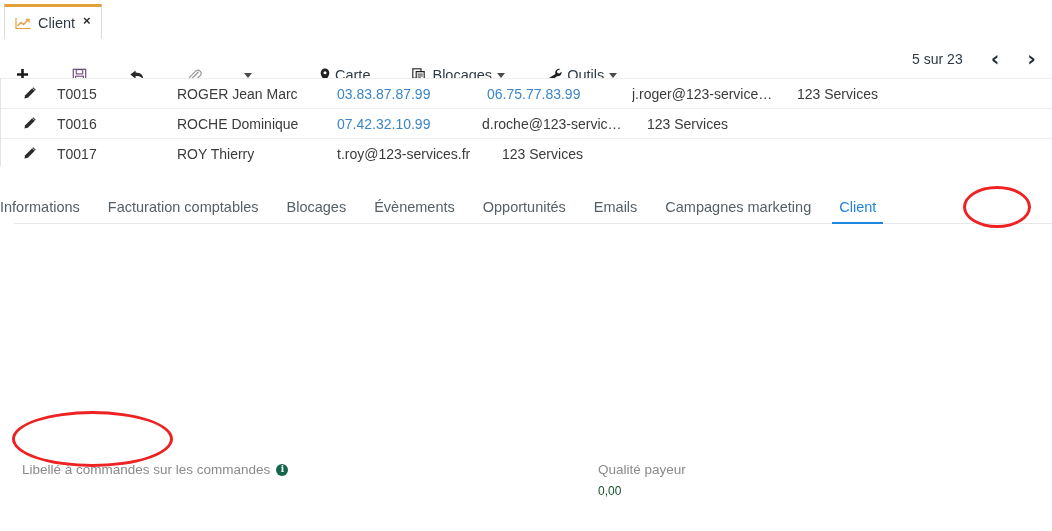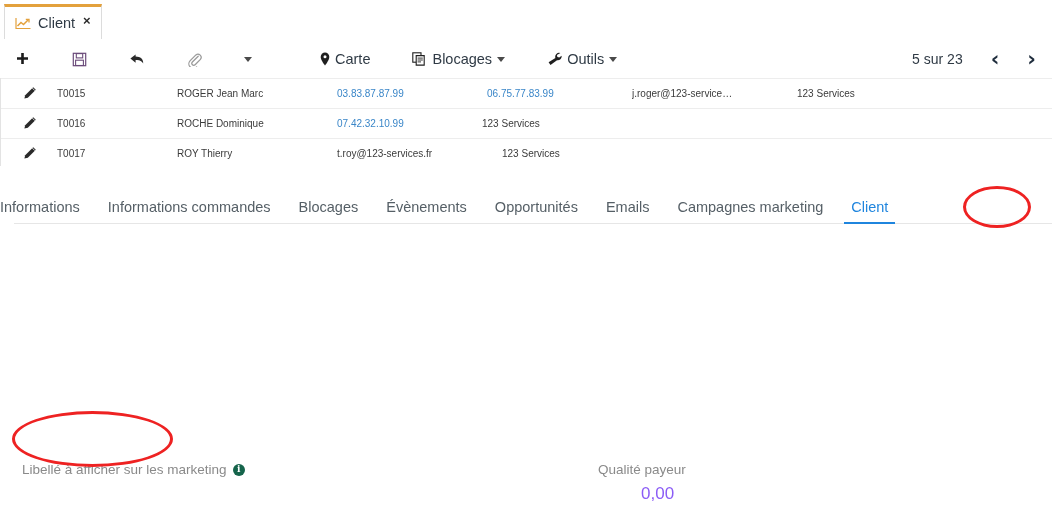--- a/index.html
+++ b/index.html
@@ -19,42 +19,42 @@
     border-top:3px solid #e3a13c;background:#fff;
     display:flex;align-items:center;gap:7px;padding:0 10px 0 10px;}
   .doc-tab .chart-ico{width:16px;height:13px;display:block;}
   .doc-tab .tab-label{font-size:14.5px;color:#2f3a45;}
   .doc-tab .tab-close{font-size:13px;font-weight:bold;color:#2b2b2b;
     line-height:1;margin-left:1px;margin-top:-6px;cursor:pointer;}
 
   
   .toolbar{position:absolute;left:0;top:40px;width:1052px;height:38px;
     background:#fff;border-bottom:1px solid #dedede;}
-  .tb-left{position:absolute;left:6px;top:0;height:38px;display:flex;align-items:center;gap:24px;}
+  .tb-left{position:absolute;left:6px;top:16px;height:38px;display:flex;align-items:center;gap:24px;}
   .tb-btn{height:38px;display:flex;align-items:center;justify-content:center;
     padding:0 9px;cursor:pointer;}
   .tb-sep{width:2px;}
   .tb-text{display:flex;align-items:center;gap:5px;font-size:14.5px;color:#2f3a45;}
   .caret{width:0;height:0;border-left:4.5px solid transparent;
     border-right:4.5px solid transparent;border-top:5.5px solid #4a4a4a;display:block;}
   .caret.sm{border-left-width:4px;border-right-width:4px;border-top-width:5px;}
 
   .tb-right{position:absolute;right:16px;top:0;height:38px;
     display:flex;align-items:center;gap:28px;}
   .pager-text{font-size:14px;color:#2f3a45;}
   .chev{font-size:21px;color:#1f2d3d;cursor:pointer;line-height:1;font-weight:bold;
     font-family:"DejaVu Sans", sans-serif;}
 
   
   .grid{position:absolute;left:0;top:78px;width:1052px;height:88px;
     background:#fff;border-left:1px solid #e3e3e3;overflow:hidden;}
   .grid-row{height:29px;display:flex;align-items:center;
     border-bottom:1px solid #ededed;}
   .grid-row:first-child{border-top:1px solid #ededed;}
-  .cell{font-size:10px;color:#3b3b3b;white-space:nowrap;overflow:hidden;}
+  .cell{font-size:14px;color:#3b3b3b;white-space:nowrap;overflow:hidden;}
   .c-edit{width:56px;display:flex;justify-content:center;align-items:center;}
   .c-code{width:120px;}
   .c-name{width:160px;}
   .c-tel1{width:150px;color:#3a86c8;}
   .c-tel2{width:145px;color:#3a86c8;}
   .c-mail{width:165px;}
   .c-comp{width:140px;}
   .pencil{width:15px;height:15px;display:block;}
 
   
@@ -65,21 +65,21 @@
   .itab{font-size:14.5px;color:#555f66;padding:0 0 9px 0;margin-right:28px;
     cursor:pointer;position:relative;white-space:nowrap;}
   .itab:first-child{margin-left:32px;}
   .itab.active{color:#1f85de;}
   .itab.active:after{content:"";position:absolute;left:-7px;right:-7px;bottom:0;
     height:2.5px;background:#1f85de;}
 
   
   .form{position:absolute;left:0;top:228px;width:1052px;height:303px;background:#fff;}
   .fld-label{font-size:13.5px;color:#8a8a8a;}
-  .fld-value{font-size:17px;color:#8b5cf6;margin-left:43px;}
+  .fld-value{font-size:12px;color:#14532d;}
 
   .lbl-commandes{position:absolute;left:22px;top:234px;display:flex;align-items:center;gap:6px;}
   .info-badge{width:12px;height:12px;border-radius:50%;background:#15644b;color:#fff;
     font-size:9px;font-weight:bold;display:flex;align-items:center;justify-content:center;
     font-family:"DejaVu Serif", serif;line-height:1;cursor:pointer;}
 
   .big-textarea{position:absolute;left:22px;top:256px;width:548px;height:145px;
     background:#fff;border:none;border-bottom:1px solid #b9b9b9;box-sizing:border-box;}
 
   .qualite{position:absolute;left:598px;top:234px;}
@@ -203,54 +203,55 @@
     <div class="grid-row">
       <span class="cell c-edit">
         <svg class="pencil" viewBox="0 0 15 15">
           <path d="M11.2 1.2 l2.6 2.6 -8 8 -3.4 0.8 0.8 -3.4 z" fill="#2a2a2a"></path>
           <path d="M10.3 2.1 l2.6 2.6" stroke="#ffffff" stroke-width="0.8"></path>
         </svg>
       </span>
       <span class="cell c-code">T0016</span>
       <span class="cell c-name">ROCHE Dominique</span>
       <span class="cell c-tel2">07.42.32.10.99</span>
+      <span class="cell c-mail">d.roche@123-servic…</span>
       <span class="cell c-comp">123 Services</span>
     </div>
 
     <div class="grid-row">
       <span class="cell c-edit">
         <svg class="pencil" viewBox="0 0 15 15">
           <path d="M11.2 1.2 l2.6 2.6 -8 8 -3.4 0.8 0.8 -3.4 z" fill="#2a2a2a"></path>
           <path d="M10.3 2.1 l2.6 2.6" stroke="#ffffff" stroke-width="0.8"></path>
         </svg>
       </span>
       <span class="cell c-code">T0017</span>
       <span class="cell c-name">ROY Thierry</span>
       <span class="cell c-mail">t.roy@123-services.fr</span>
       <span class="cell c-comp">123 Services</span>
     </div>
   </div>
 
   <div class="inner-tabs">
     <div class="tabs-line"></div>
     <div class="itab">Informations</div>
-    <div class="itab">Informations commandes</div>
+    <div class="itab">Facturation comptables</div>
     <div class="itab">Blocages</div>
     <div class="itab">Évènements</div>
     <div class="itab">Opportunités</div>
     <div class="itab">Emails</div>
     <div class="itab">Campagnes marketing</div>
     <div class="itab active">Client</div>
 
   </div>
 
   <div class="form">
 
     <div class="lbl-commandes">
-      <span class="fld-label">Libellé à afficher sur les marketing</span>
+      <span class="fld-label">Libellé à commandes sur les commandes</span>
       <span class="info-badge">i</span>
     </div>
 
     <div class="big-textarea">
       
     </div>
 
     <div class="qualite">
       <div class="fld-label">Qualité payeur</div>
       <div class="fld-value">0,00</div>

